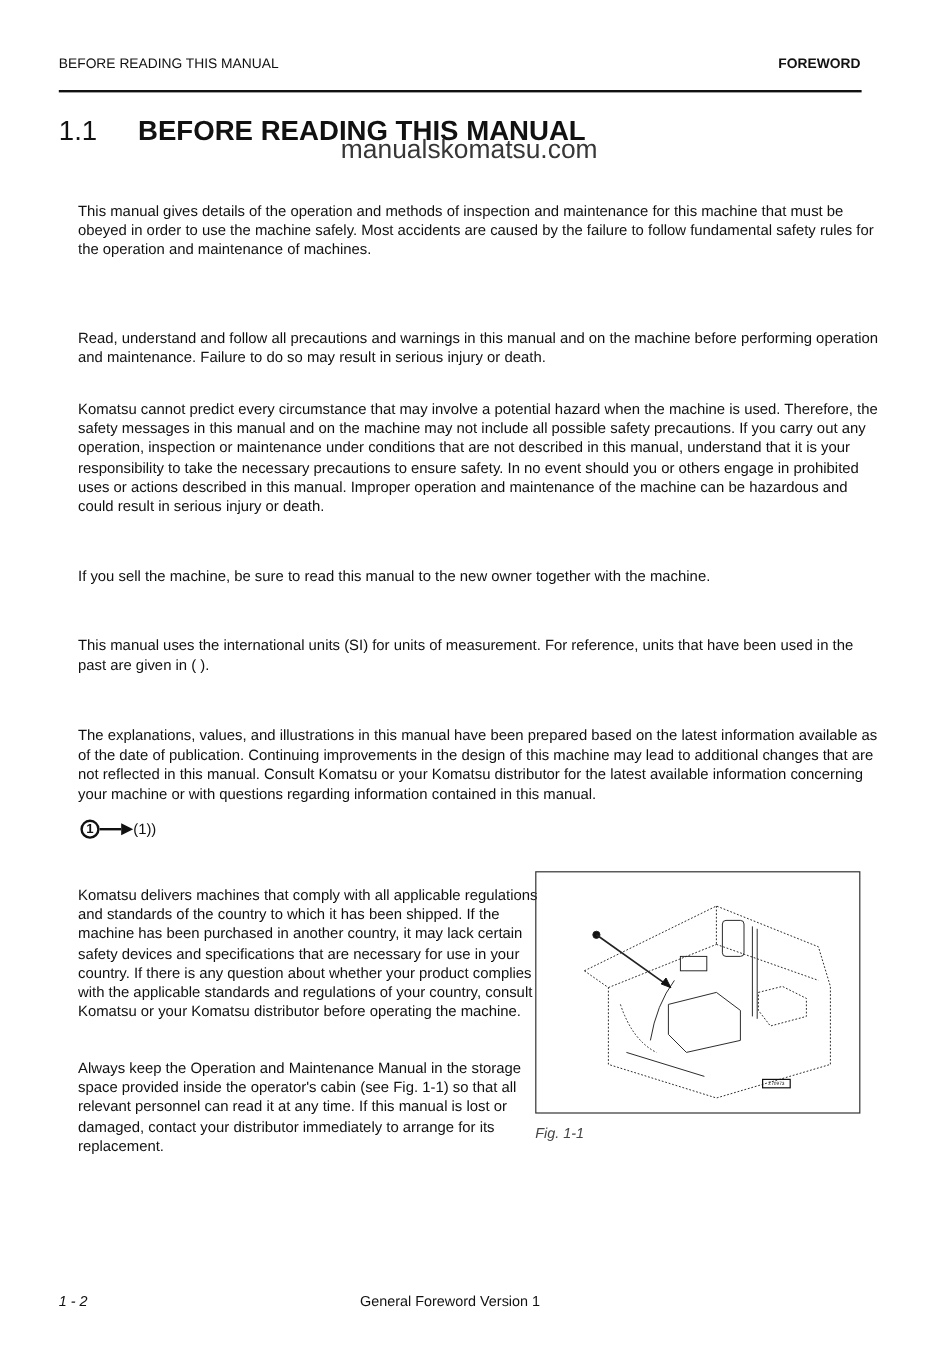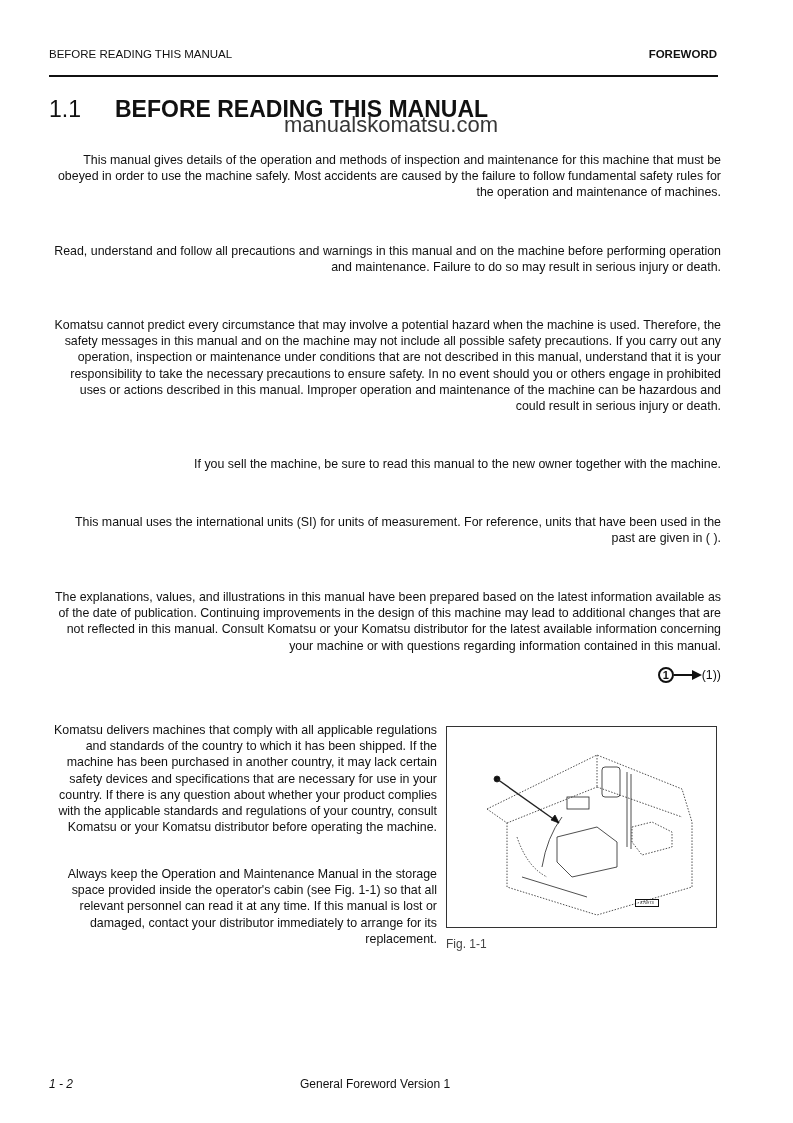--- a/index.html
+++ b/index.html
@@ -6,56 +6,56 @@
     body {
       width: 793px; height: 1123px; position: relative; overflow: hidden;
       font-family: "Liberation Sans", sans-serif; color: #111;
     }
     .header-left { position: absolute; left: 49px; top: 48px; font-size: 11.5px; }
     .header-right { position: absolute; right: 76px; top: 48px; font-size: 11.5px; font-weight: bold; margin-left: 32px; }
     .header-rule { position: absolute; left: 49px; top: 75px; width: 669px; height: 2px; background: #111; }
     .title { position: absolute; left: 49px; top: 96px; font-size: 23px; font-weight: bold; white-space: nowrap; }
     .title .num { display: inline-block; width: 66px; font-weight: normal; }
     .watermark { position: absolute; left: 284px; top: 112px; font-size: 22px; color: #222; opacity: 0.9; white-space: nowrap; }
-    .para { position: absolute; left: 49px; width: 672px; font-size: 12.4px; line-height: 16.2px; margin: 0; text-align: right; }
+    .para { position: absolute; left: 49px; width: 672px; font-size: 12.4px; line-height: 16.2px; margin: 16px; }
     .para.narrow { width: 388px; }
     .example-inline { display: inline-flex; align-items: center; vertical-align: middle; margin-left: 2px; }
     .circle-num {
       display: inline-flex; align-items: center; justify-content: center;
       width: 16px; height: 16px; border: 2px solid #111; border-radius: 50%;
       font-weight: bold; font-size: 11px; box-sizing: border-box;
     }
     .arrow-line { display: inline-block; width: 18px; height: 2px; background: #111; }
     .arrow-head { width: 0; height: 0; border-top: 5px solid transparent; border-bottom: 5px solid transparent; border-left: 10px solid #111; }
     .figure-box {
       position: absolute; left: 446px; top: 726px; width: 271px; height: 202px;
       border: 1px solid #333; box-sizing: border-box;
     }
-    .fig-caption { position: absolute; left: 446px; top: 937px; font-size: 12px; color: #444; }
+    .fig-caption { position: absolute; left: 446px; top: 937px; font-size: 12px; font-style: italic; color: #444; }
     .fig-code {
       position: absolute; left: 188px; top: 172px; width: 22px; height: 6px;
       border: 1px solid #111; font-size: 4px; line-height: 6px; text-align: center; overflow: hidden;
     }
     .footer-left { position: absolute; left: 49px; top: 1077px; font-size: 12px; font-style: italic; }
     .footer-center { position: absolute; left: 300px; top: 1077px; font-size: 12px; text-align: right; }
   </style>
 </head>
 <body>
 
 <div class="header-left">BEFORE READING THIS MANUAL</div>
 <div class="header-right">FOREWORD</div>
 <div class="header-rule"></div>
 
 <div class="title">
   <span class="num">1.1</span><span>BEFORE READING THIS MANUAL</span>
 </div>
 <div class="watermark">manualskomatsu.com</div>
 
 <p class="para" style="top:152px;">This manual gives details of the operation and methods of inspection and maintenance for this machine that must be obeyed in order to use the machine safely. Most accidents are caused by the failure to follow fundamental safety rules for the operation and maintenance of machines.</p>
-<p class="para" style="top:243px;">Read, understand and follow all precautions and warnings in this manual and on the machine before performing operation and maintenance. Failure to do so may result in serious injury or death.</p>
+<p class="para" style="top:258px;">Read, understand and follow all precautions and warnings in this manual and on the machine before performing operation and maintenance. Failure to do so may result in serious injury or death.</p>
 <p class="para" style="top:317px;">Komatsu cannot predict every circumstance that may involve a potential hazard when the machine is used. Therefore, the safety messages in this manual and on the machine may not include all possible safety precautions. If you carry out any operation, inspection or maintenance under conditions that are not described in this manual, understand that it is your responsibility to take the necessary precautions to ensure safety. In no event should you or others engage in prohibited uses or actions described in this manual. Improper operation and maintenance of the machine can be hazardous and could result in serious injury or death.</p>
 <p class="para" style="top:456px;">If you sell the machine, be sure to read this manual to the new owner together with the machine.</p>
 <p class="para" style="top:514px;">This manual uses the international units (SI) for units of measurement. For reference, units that have been used in the past are given in ( ).</p>
 <p class="para" style="top:589px;">The explanations, values, and illustrations in this manual have been prepared based on the latest information available as of the date of publication. Continuing improvements in the design of this machine may lead to additional changes that are not reflected in this manual. Consult Komatsu or your Komatsu distributor for the latest available information concerning your machine or with questions regarding information contained in this manual.</p>
 
 <p class="para" style="top:666px;">
   <span class="example-inline">
     <span class="circle-num">1</span>
     <span class="arrow-line"></span>
     <span class="arrow-head"></span>

